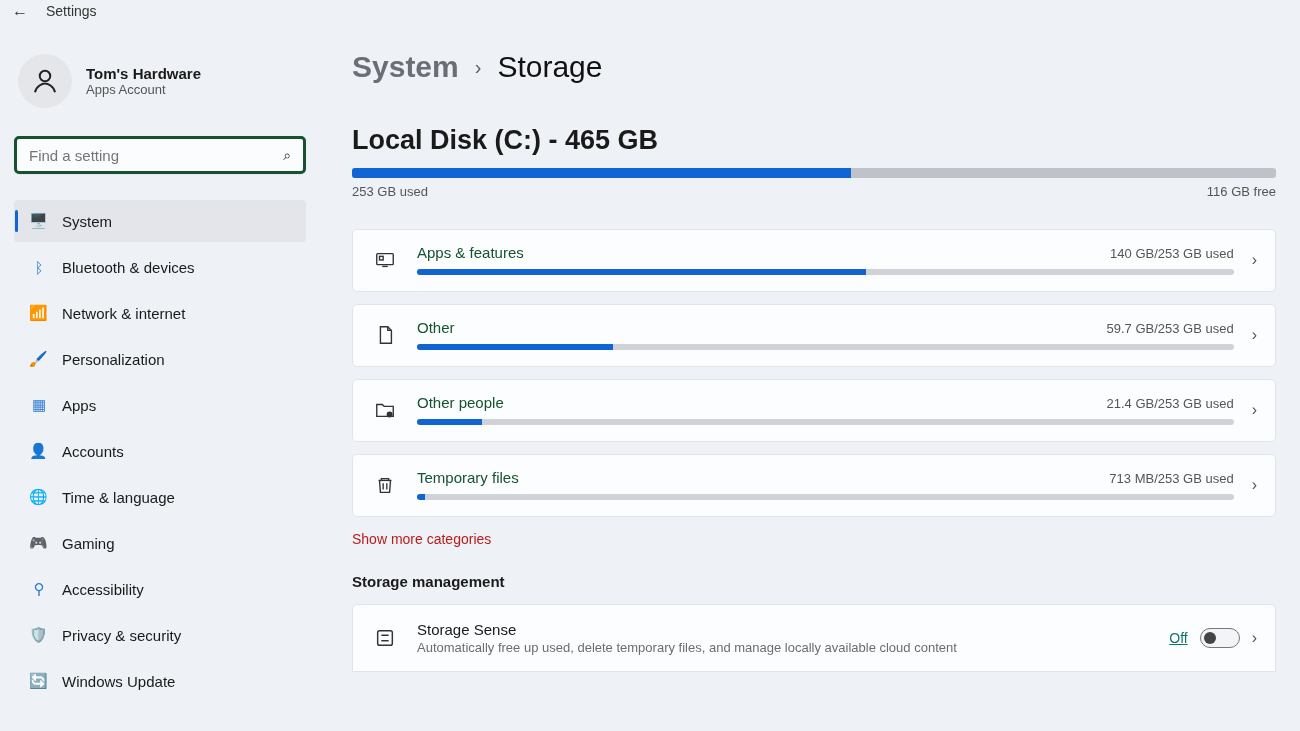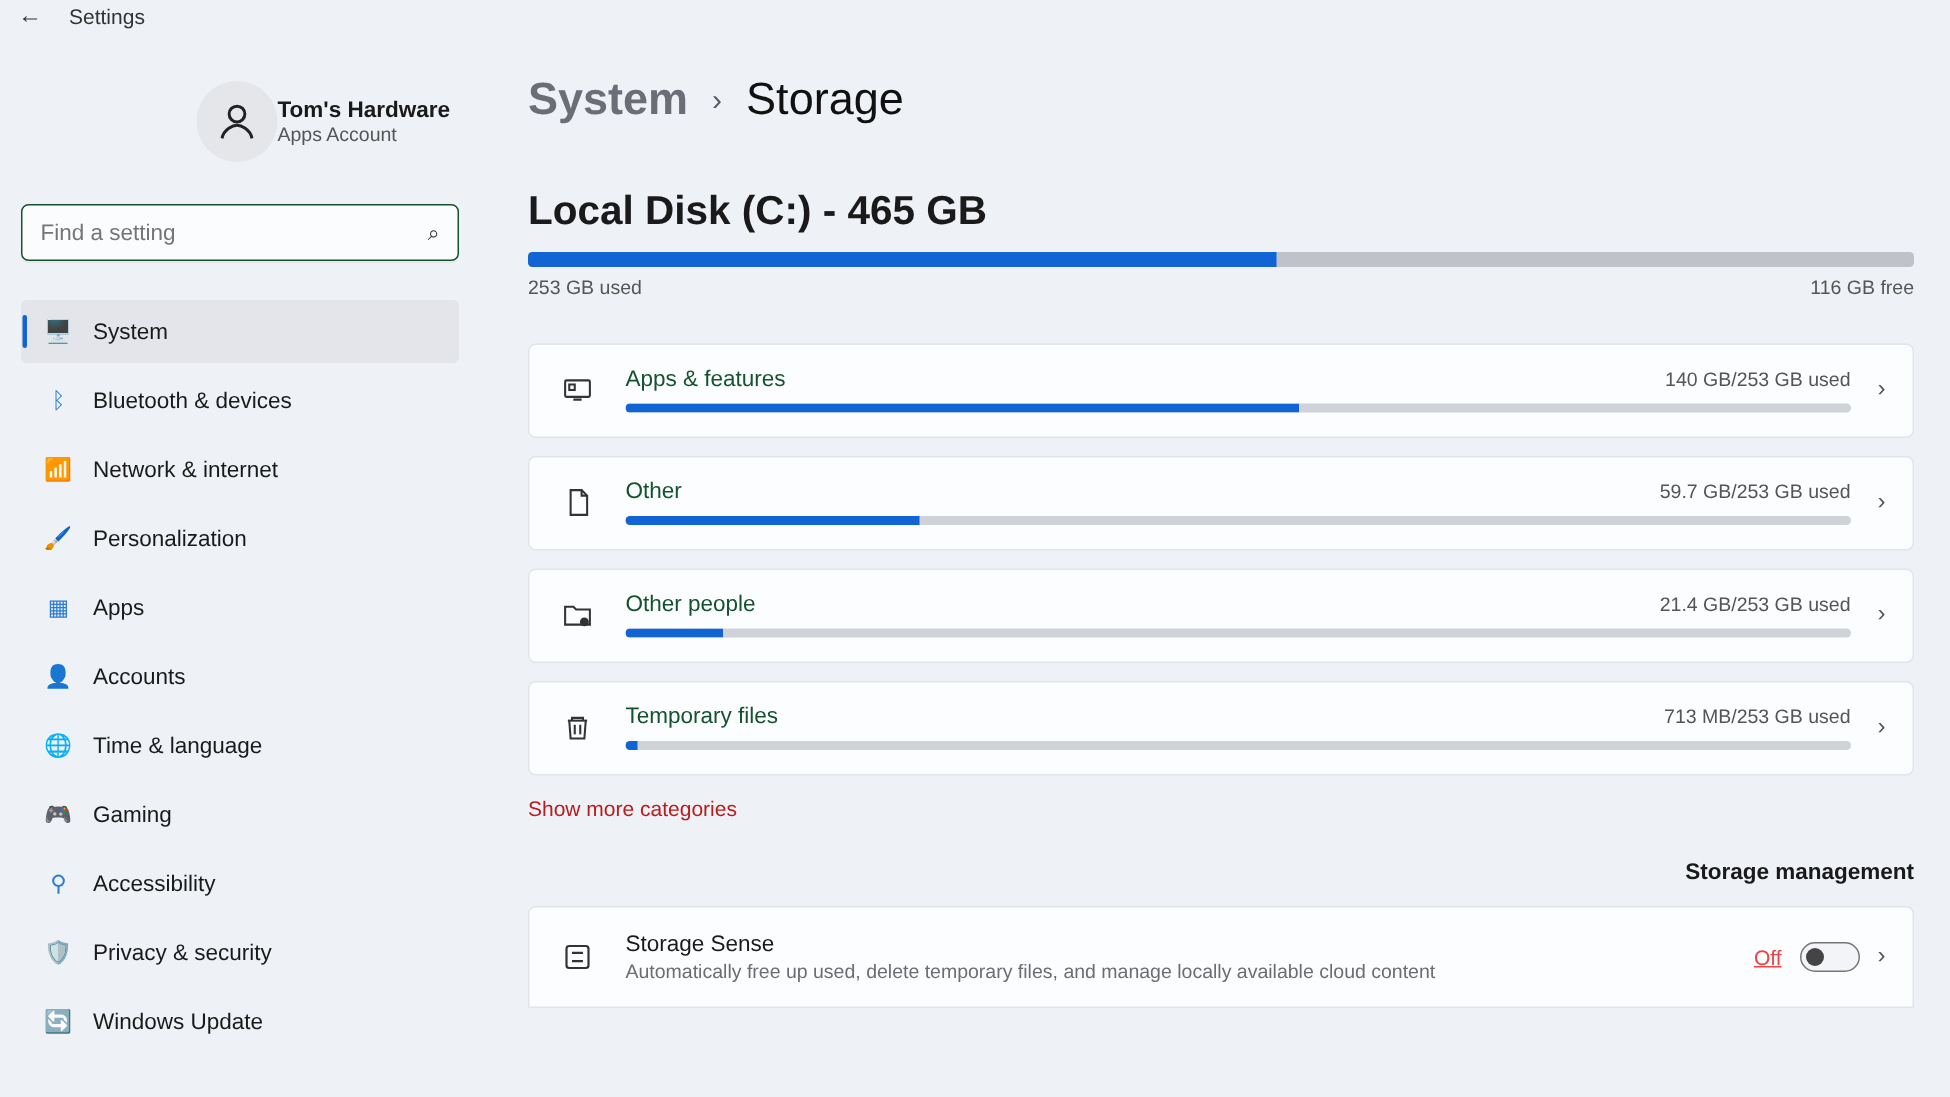--- a/index.html
+++ b/index.html
@@ -37,41 +37,40 @@
   overflow: hidden;
 }
 
 .sidebar {
   width: 320px;
   padding: 10px 14px 0 14px;
 }
 .profile {
   display: flex;
   align-items: center;
-  gap: 0;
+  gap: 14px;
   padding: 18px 6px 28px 4px;
-  justify-content: flex-end;
 }
 .avatar {
   width: 54px;
   height: 54px;
   border-radius: 50%;
   background: #e4e6ea;
   display: flex;
   align-items: center;
   justify-content: center;
 }
 .avatar svg { width: 30px; height: 30px; }
 .profile-name { font-size: 15px; font-weight: 600; }
 .profile-sub { font-size: 13px; color: #555; }
 .searchbox {
   display: flex;
   align-items: center;
   background: #fbfcfd;
-  border: 1px solid #14532d;
+  border: 3px solid #14532d;
   border-radius: 5px;
   padding: 0 12px;
   height: 38px;
   margin-bottom: 26px;
   box-shadow: 0 1px 1px rgba(0,0,0,0.04);
 }
 .searchbox input {
   flex:1;
   border:none;
   background:transparent;
@@ -153,40 +152,40 @@
   color:#333;
 }
 .card-body { flex:1; }
 .card-top { display:flex; justify-content:space-between; align-items:baseline; margin-bottom:8px;}
 .card-name { font-size:15px; color:#14532d; }
 .card-usage { font-size:13px; color:#555; }
 .card-bar { height:6px; background:#cfd2d7; border-radius:3px; overflow:hidden; }
 .card-bar .f { height:100%; background:#1064d3; }
 .card-chev { color:#555; font-size:16px; }
 .show-more { color:#b91c1c; font-size:14px; margin:14px 0 26px; cursor:default; }
-.section-title { font-size:15px; font-weight:600; margin-bottom:14px;text-align:right; }
+.section-title { font-size:15px; font-weight:600; margin-bottom:14px; }
 .sense-card {
   background:#fcfdfe;
   border:1px solid #e2e4e9;
   border-top-left-radius:5px;
   border-top-right-radius:5px;
   padding:16px 18px;
   display:flex;
   align-items:center;
   gap:18px;
 }
 .sense-text .t { font-size:15px; }
 .sense-text .d { font-size:13px; color:#6a6d74; margin-top:2px; }
 .sense-right { margin-left:auto; display:flex; align-items:center; gap:12px; }
 .toggle {
   width:40px; height:20px; border:1px solid #777; border-radius:10px;
   position:relative; background:#f3f4f7;
 }
 .toggle .knob { position:absolute; left:3px; top:3px; width:12px; height:12px; background:#444; border-radius:50%; }
-.off-label { font-size:14px; color:#ef4444;text-decoration:underline; }
+.off-label { font-size:14px; color:#0f766e;text-decoration:underline; }
 </style>
 </head>
 <body>
 
 <div class="app">
   <div class="titlebar">
     <span class="back-arrow">←</span>
     <span class="app-title">Settings</span>
   </div>
   <div class="body">

